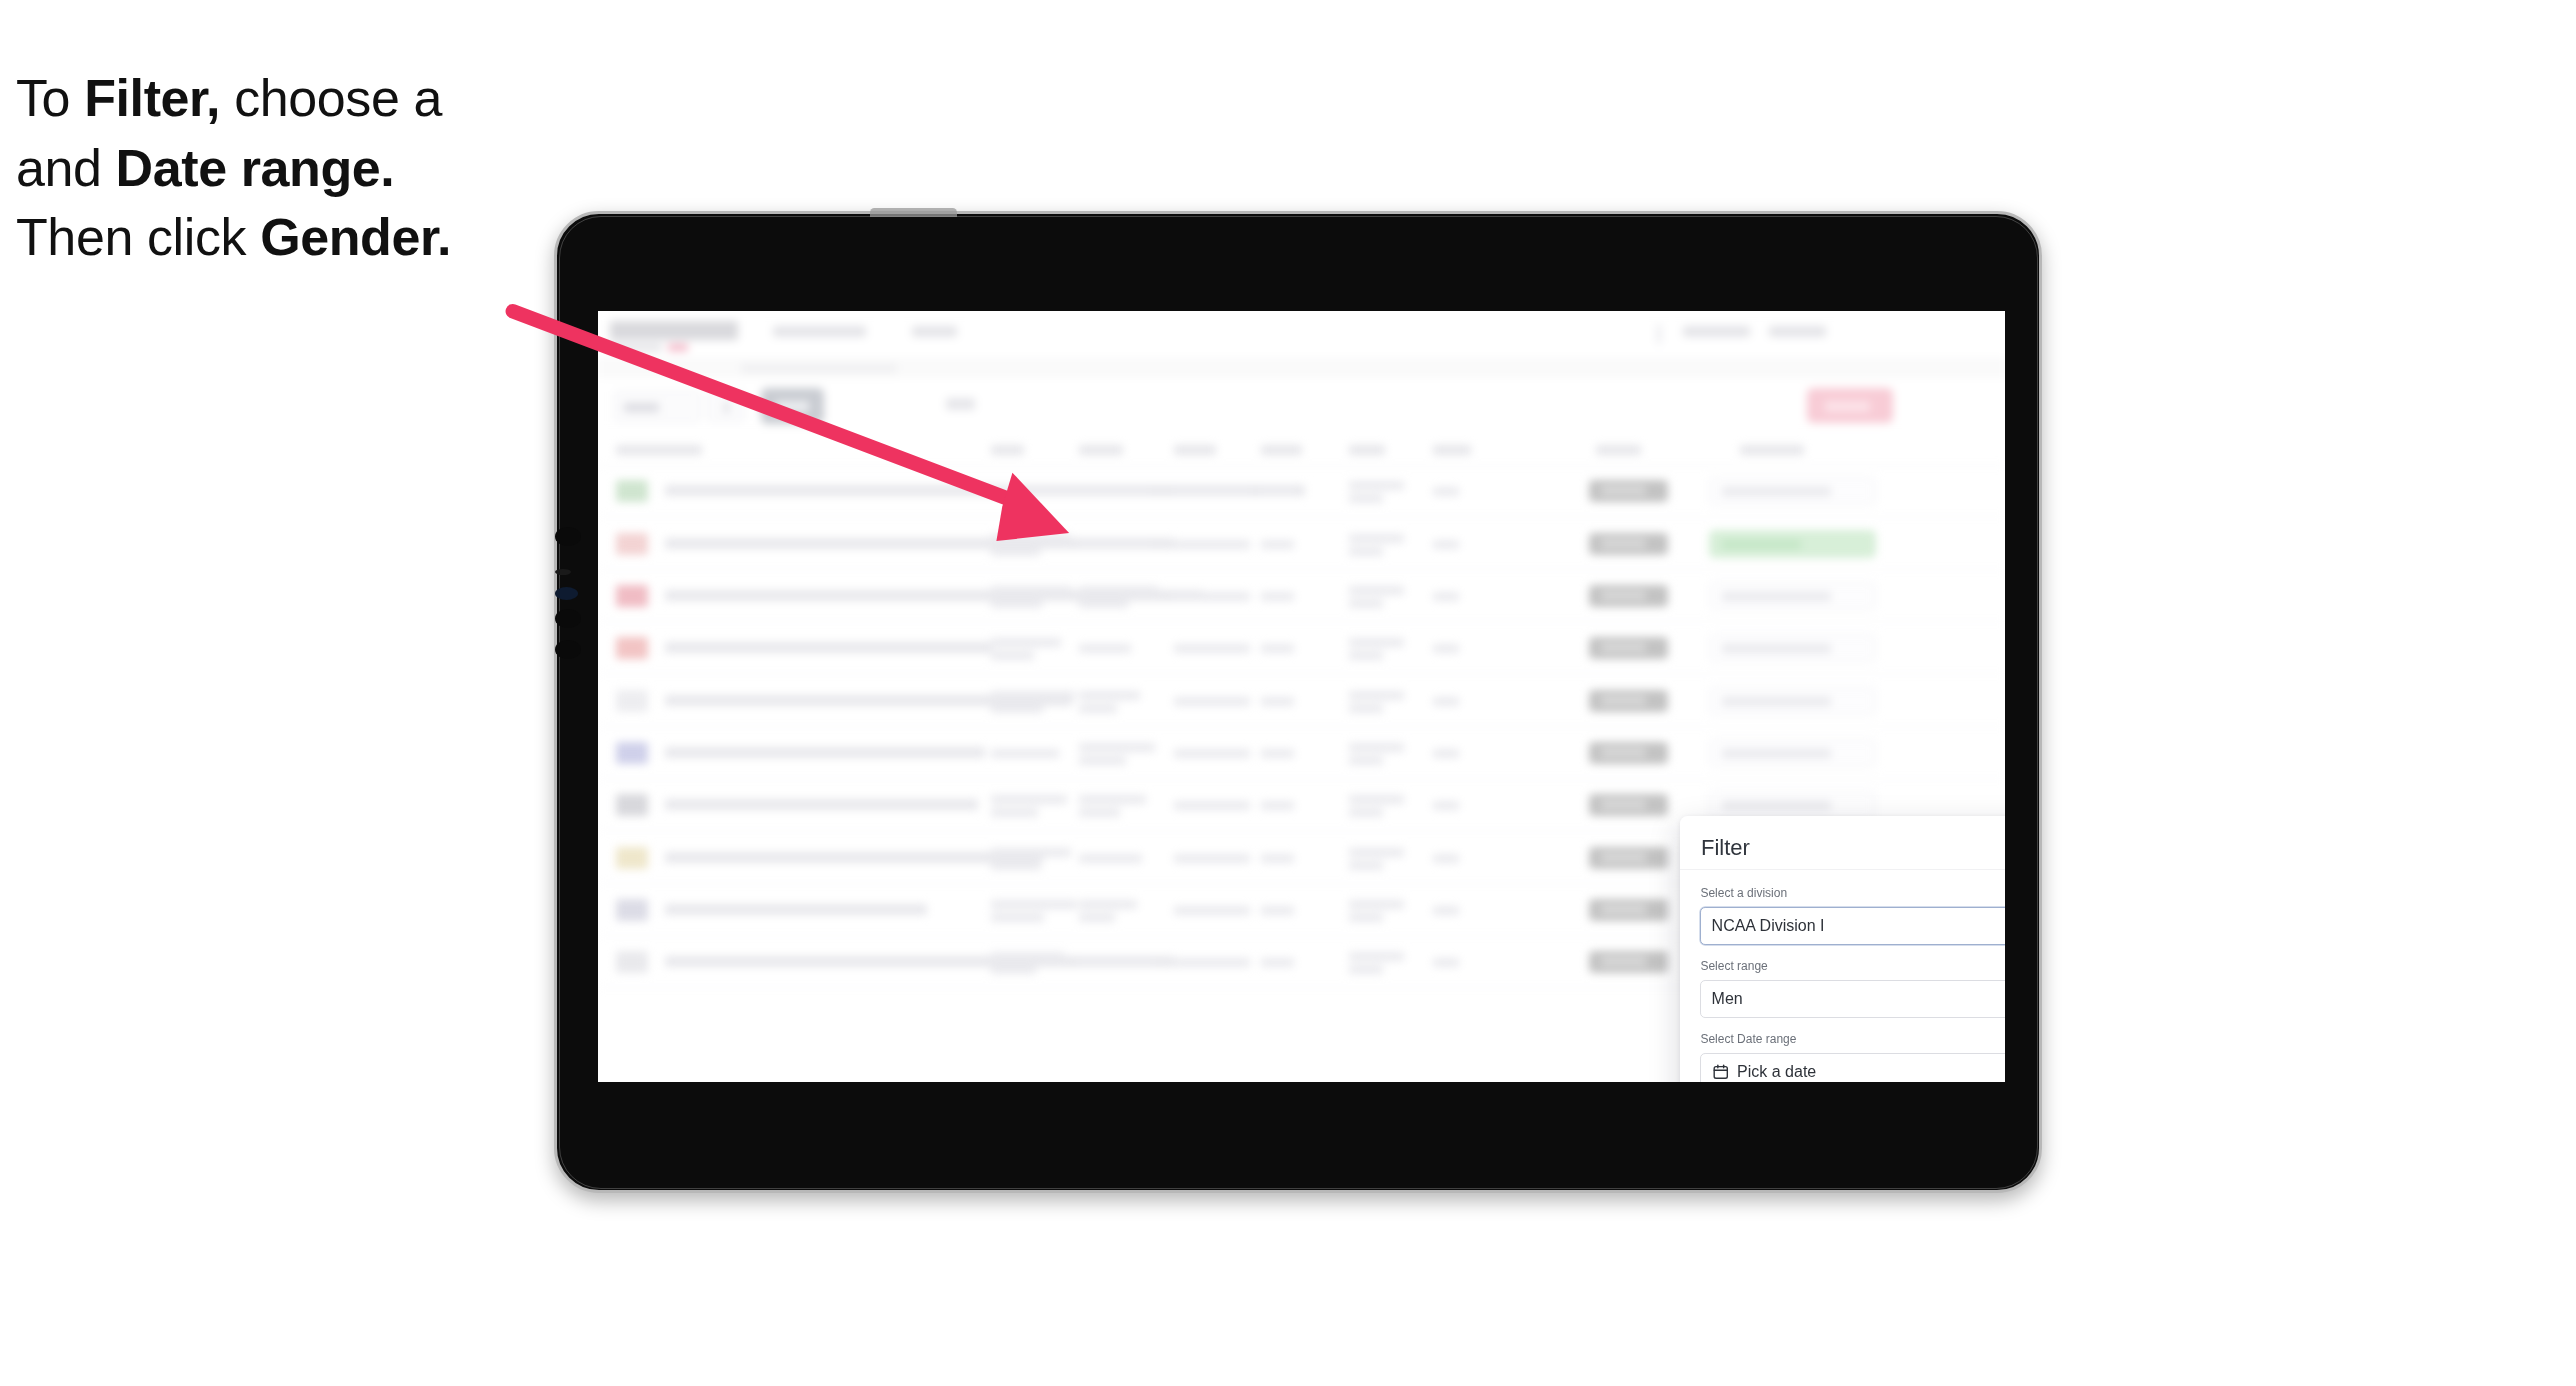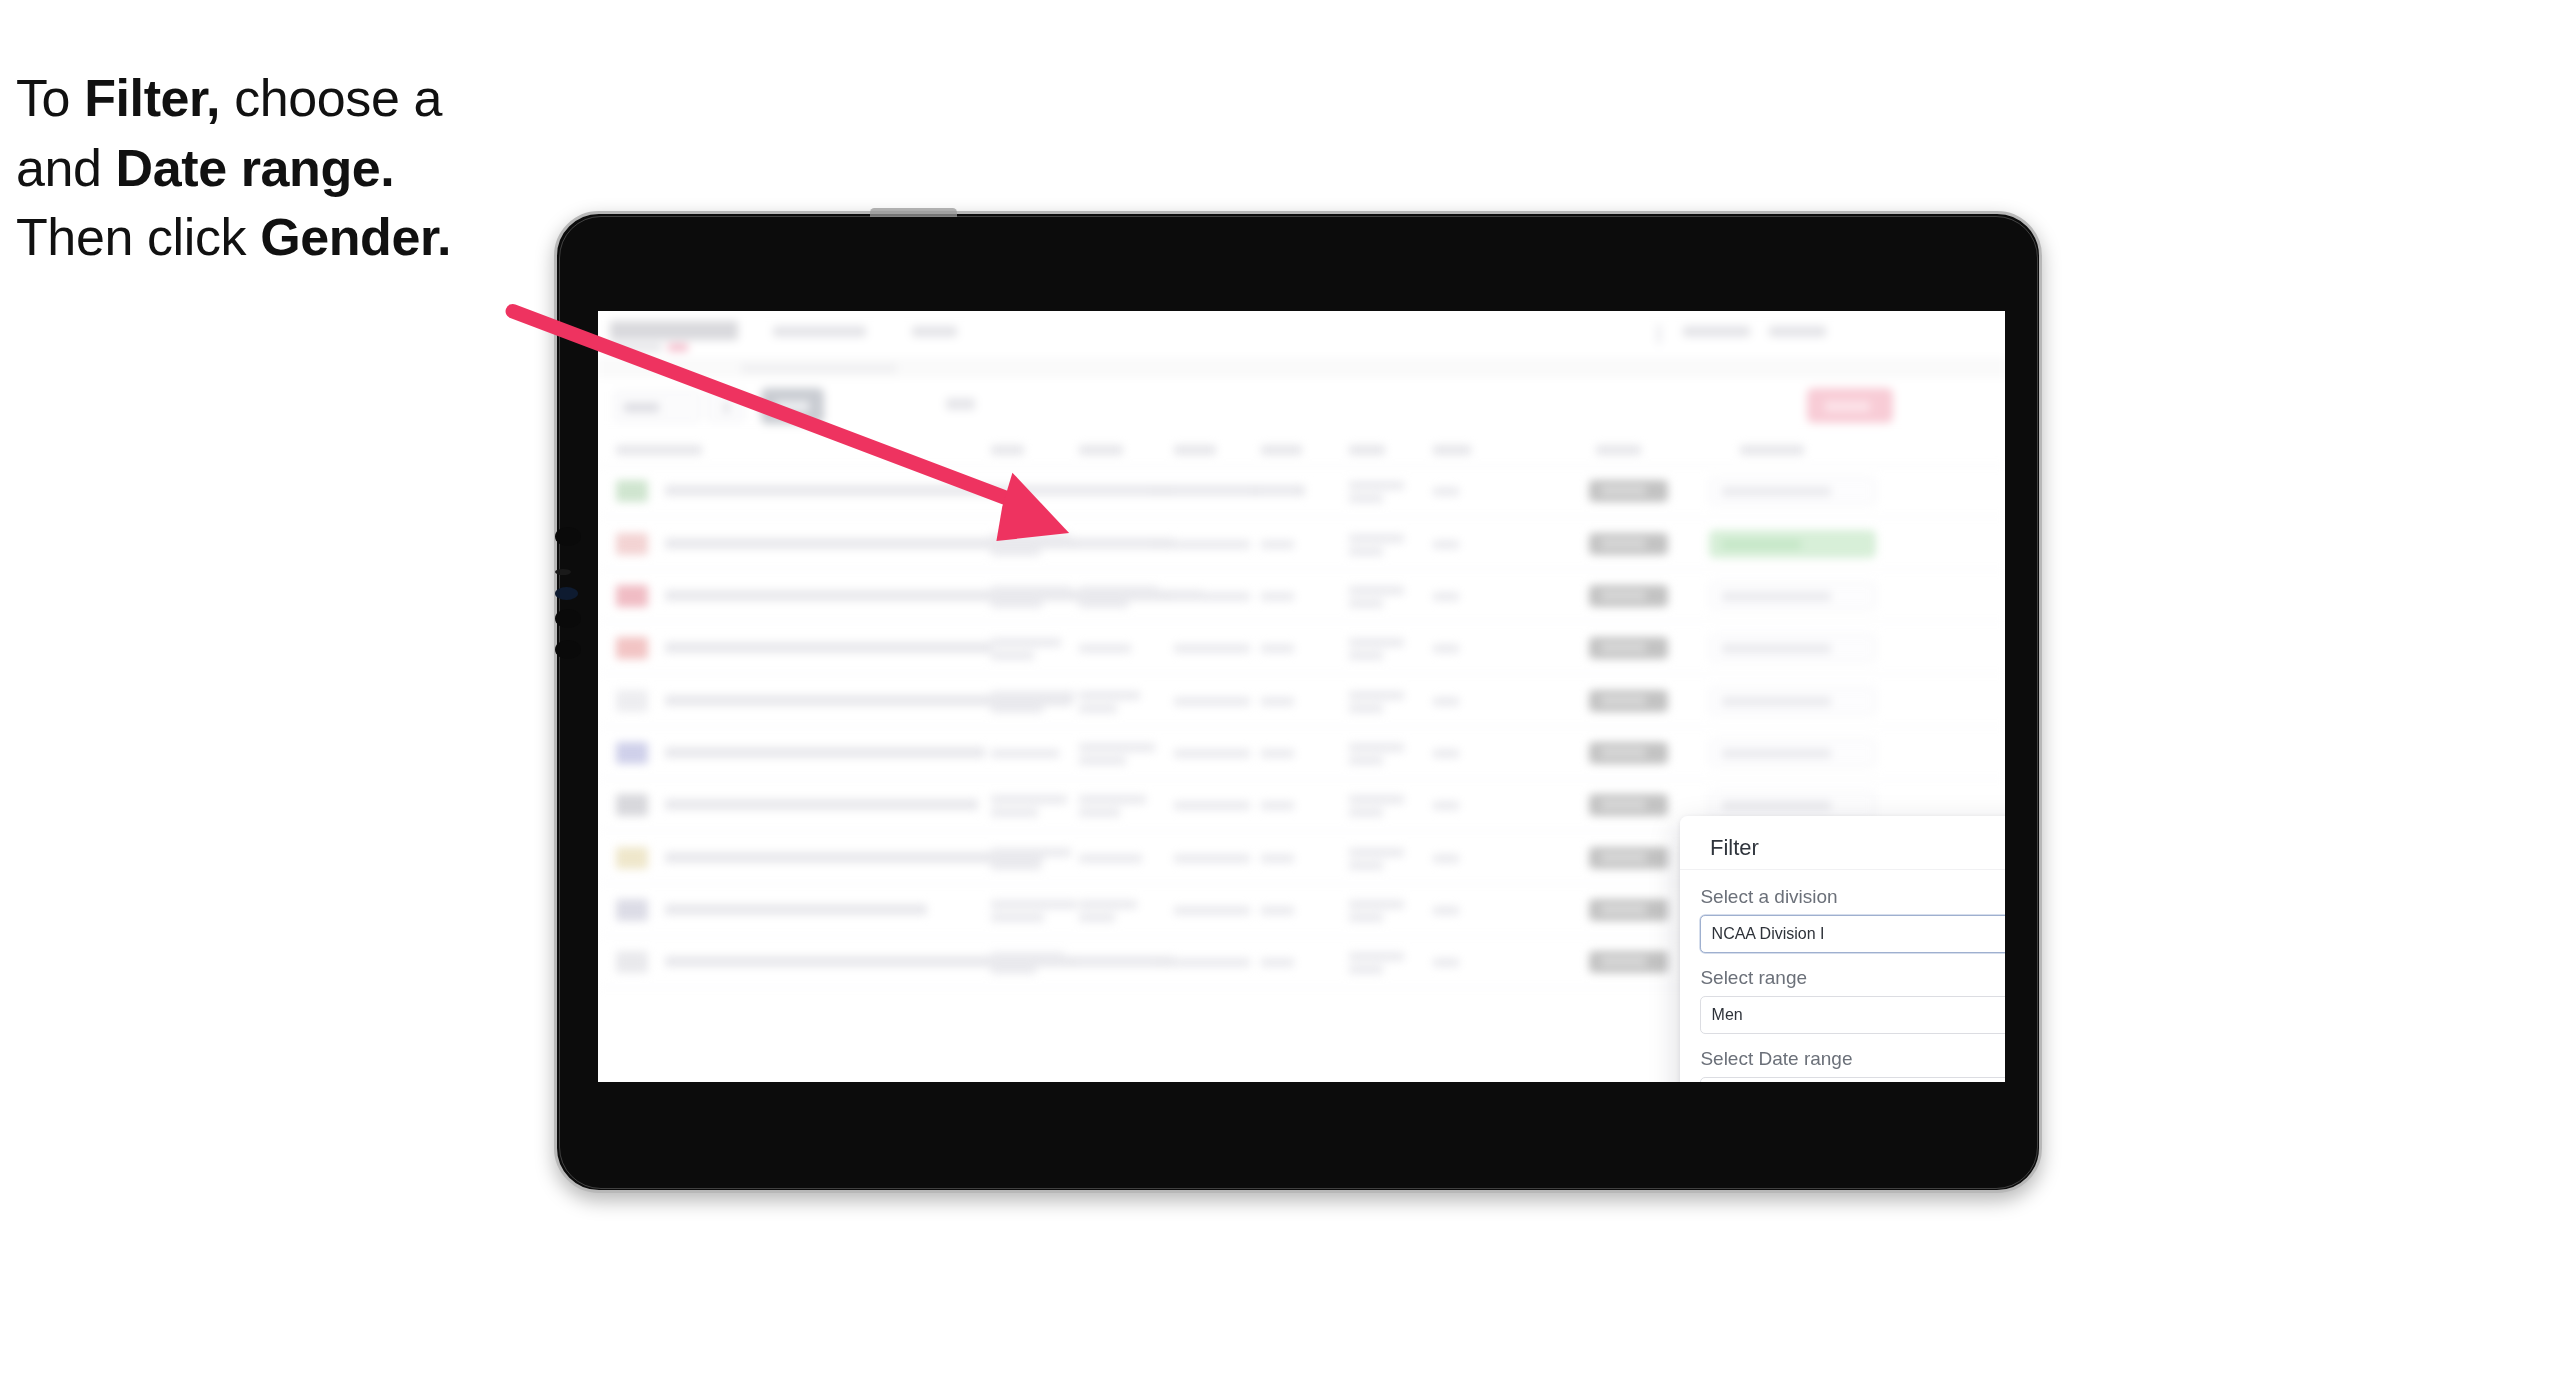--- a/index.html
+++ b/index.html
@@ -112,23 +112,23 @@
   .drop.green span { background:#c3e6c5; width:79px; }
 
   
   #modal {
     position:absolute; left:1082px; top:505px; width:447px; height:375px;
     background:#ffffff; border-radius:7.3px;
     box-shadow:0 10.2px 32px rgba(20,20,40,.17), 0 1.5px 5.8px rgba(20,20,40,.08);
     z-index:20;
   }
   .m-head { position:relative; height:54px; border-bottom:0.7px solid #f1f1f3; }
-  .m-title { position:absolute; left:30px; top:19px; font-size:22px; color:#30353d; font-weight:400; }
+  .m-title { position:absolute; left:21px; top:19px; font-size:22px; color:#30353d; font-weight:400; }
   .m-body { padding:16px 20.4px 0 20.4px; }
-  .f-label { font-size:19px; color:#6b7079; margin-bottom:6.5px; }
+  .f-label { font-size:12px; color:#6b7079; margin-bottom:6.5px; }
   .f-field {
     position:relative; height:38px; background:#fff;
     border:0.7px solid #dcdde2; border-radius:5.1px; margin-bottom:14.5px;
     display:flex; align-items:center; padding:0 10.2px;
   }
   .f-field.focus { border-color:#9fb0cf; box-shadow:0 0 0 0.7px #c7d2e6; }
   .f-val { font-size:16px; color:#2e3239; }
   .f-ph  { font-size:16px; color:#2e3239; }
   .cal-ic { margin-right:8px; display:inline-flex; }
 </style>

